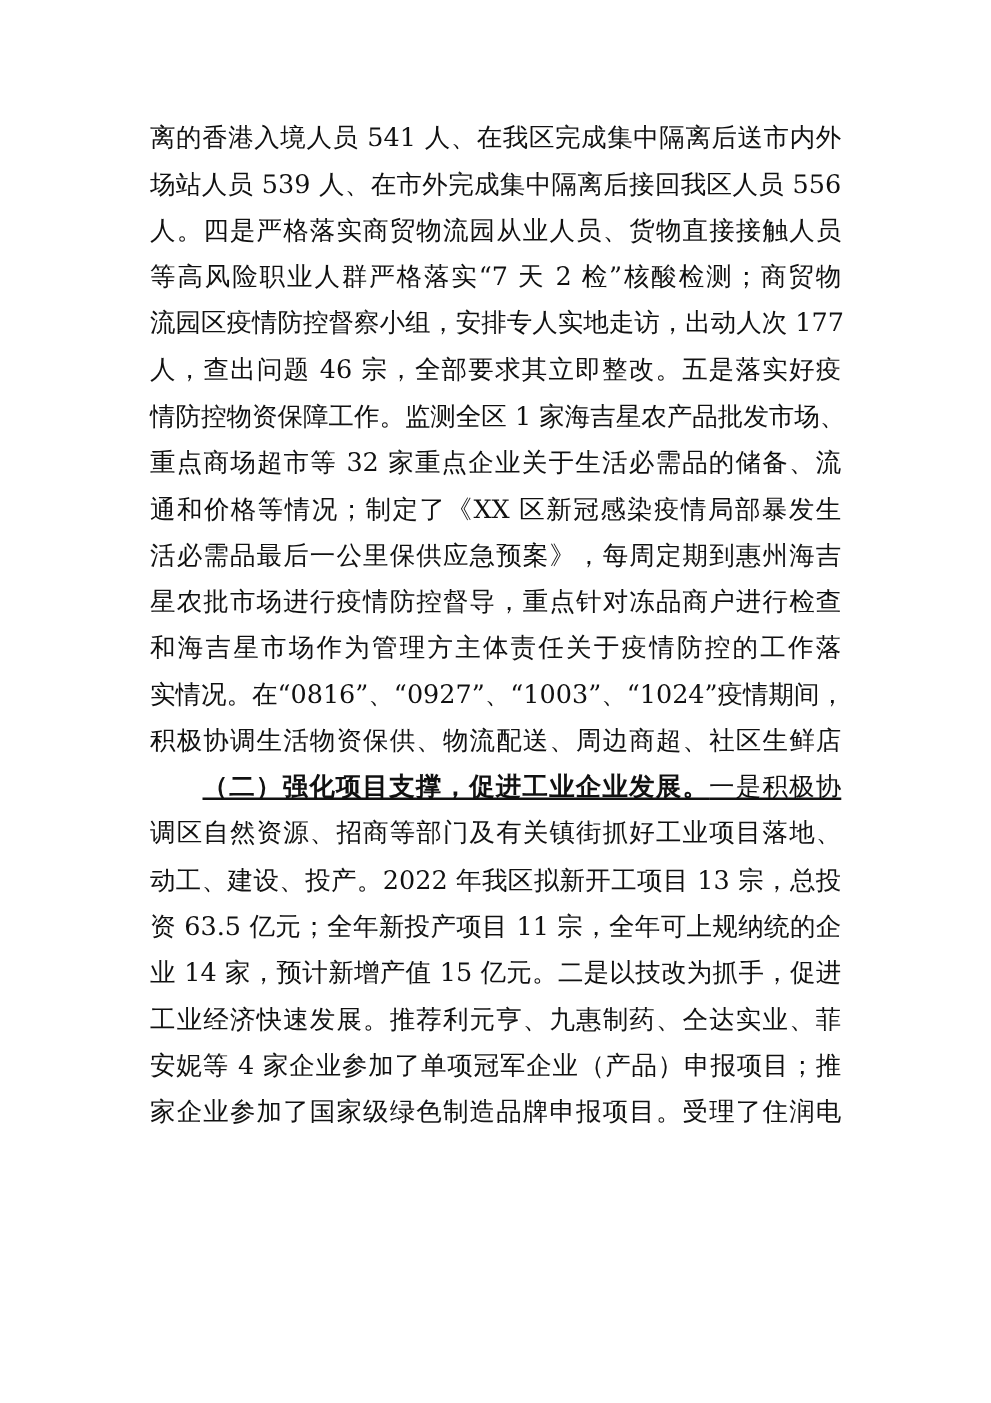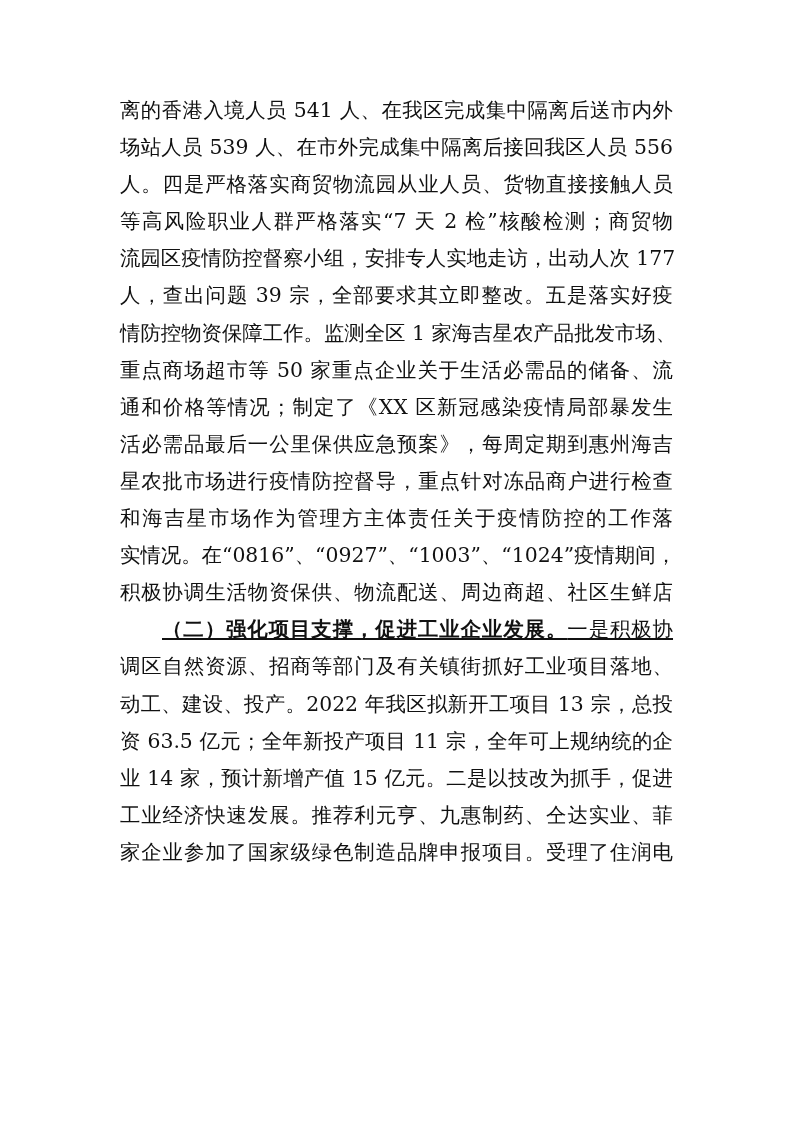--- a/index.html
+++ b/index.html
@@ -22,33 +22,34 @@
 <body>
 
 <div class="page">
   <div class="text-block">
     <div>
       <div class="line">离的香港入境人员 541 人、在我区完成集中隔离后送市内外</div>
       <div class="line">场站人员 539 人、在市外完成集中隔离后接回我区人员 556</div>
       <div class="line">人。四是严格落实商贸物流园从业人员、货物直接接触人员</div>
       <div class="line">等高风险职业人群严格落实“7 天 2 检”核酸检测；商贸物</div>
       <div class="line">流园区疫情防控督察小组，安排专人实地走访，出动人次 177</div>
-      <div class="line">人，查出问题 39 宗，全部要求其立即整改。五是落实好疫</div>
+      <div class="line">人，查出问题 46 宗，全部要求其立即整改。五是落实好疫</div>
       <div class="line">情防控物资保障工作。监测全区 1 家海吉星农产品批发市场、</div>
-      <div class="line">重点商场超市等 50 家重点企业关于生活必需品的储备、流</div>
+      <div class="line">重点商场超市等 32 家重点企业关于生活必需品的储备、流</div>
       <div class="line">通和价格等情况；制定了《XX 区新冠感染疫情局部暴发生</div>
       <div class="line">活必需品最后一公里保供应急预案》，每周定期到惠州海吉</div>
       <div class="line">星农批市场进行疫情防控督导，重点针对冻品商户进行检查</div>
       <div class="line">和海吉星市场作为管理方主体责任关于疫情防控的工作落</div>
       <div class="line">实情况。在“0816”、“0927”、“1003”、“1024”疫情期间，</div>
       <div class="line">积极协调生活物资保供、物流配送、周边商超、社区生鲜店</div>
     </div>
     <div>
       <div class="line indent"><span class="bold">（二）强化项目支撑，促进工业企业发展。</span><span>一是积极协</span></div>
       <div class="line">调区自然资源、招商等部门及有关镇街抓好工业项目落地、</div>
       <div class="line">动工、建设、投产。2022 年我区拟新开工项目 13 宗，总投</div>
       <div class="line">资 63.5 亿元；全年新投产项目 11 宗，全年可上规纳统的企</div>
       <div class="line">业 14 家，预计新增产值 15 亿元。二是以技改为抓手，促进</div>
       <div class="line">工业经济快速发展。推荐利元亨、九惠制药、仝达实业、菲</div>
+      <div class="line">安妮等 4 家企业参加了单项冠军企业（产品）申报项目；推</div>
       <div class="line">家企业参加了国家级绿色制造品牌申报项目。受理了住润电</div>
     </div>
   </div>
 </div>
 
 </body></html>

